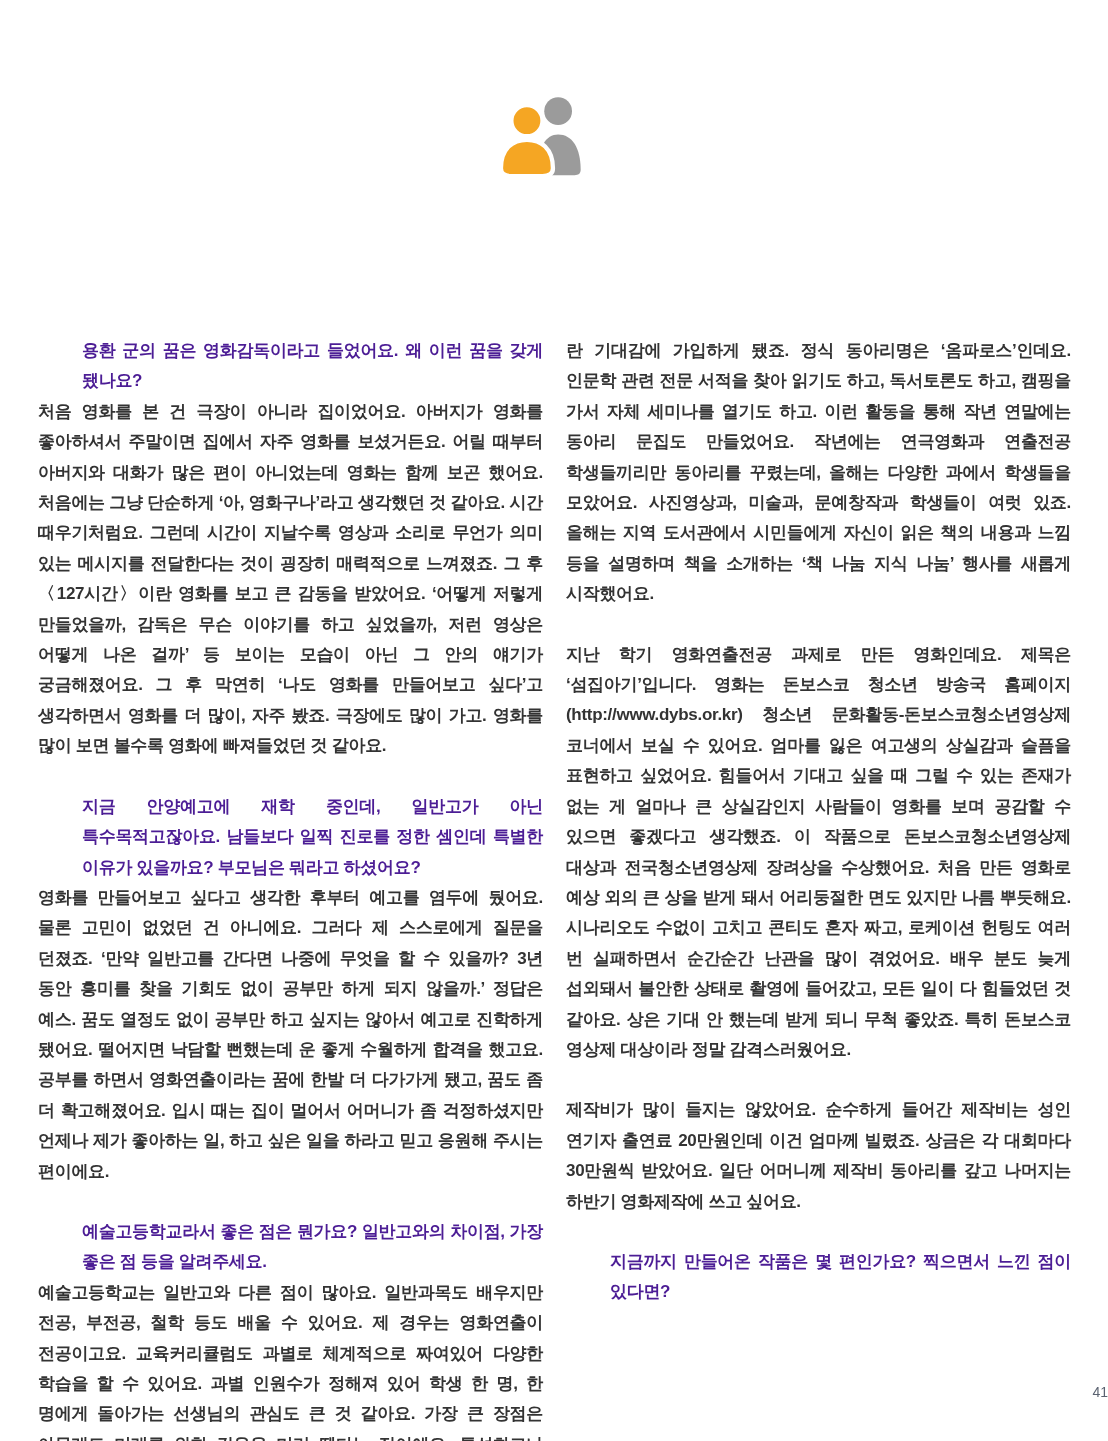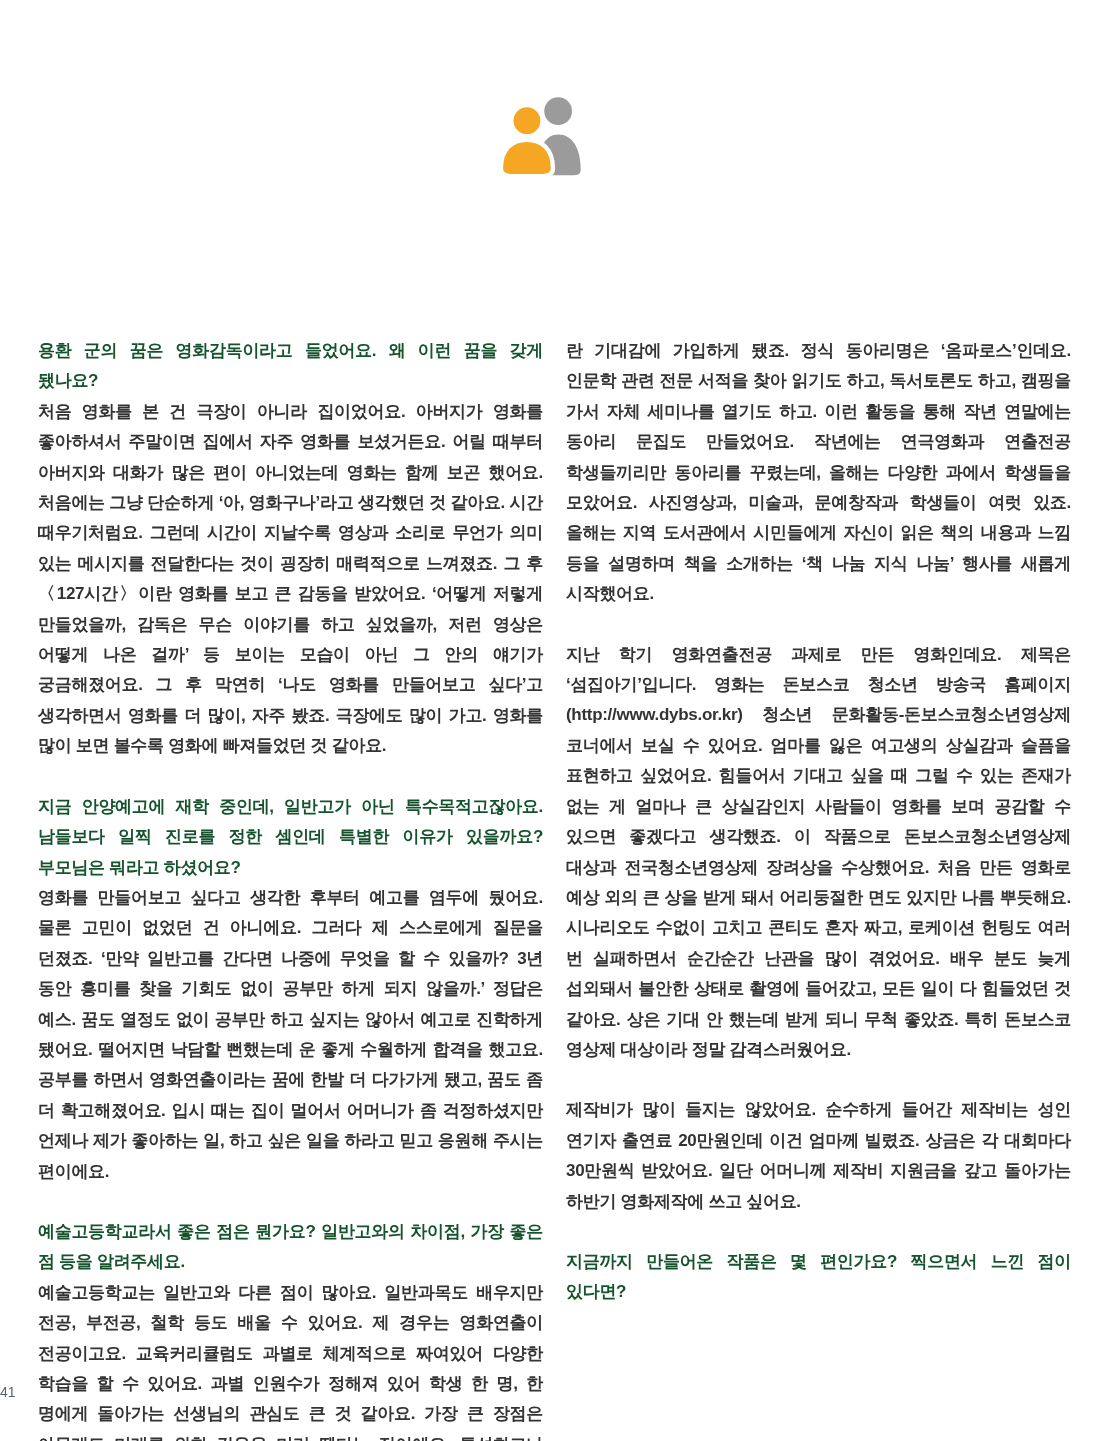--- a/index.html
+++ b/index.html
@@ -27,33 +27,34 @@
     font-size: 17px;
     line-height: 30.4px;
     text-align: justify;
     letter-spacing: -0.3px;
     margin: 0;
     word-break: keep-all;
     overflow-wrap: anywhere;
   }
   .col p.q {
     font-weight: bold;
-    color: #14532d;
+    color: #4c1d95;
+    margin-left: 44px;
   }
   .col p.a {
     color: #333333;
     margin-bottom: 30px;
     font-weight: bold;
   }
   .col p.a:last-child { margin-bottom: 0; }
   .page-footer {
     position: absolute;
     top: 1383px; left: 0;
     width: 100%;
-    text-align: left;
+    text-align: right;
   }
   .page-footer span {
     font-size: 14px;
     color: #5a6270;
   }
 </style>
 </head>
 <body>
 
 <div class="icon-wrap">
@@ -76,20 +77,20 @@
       <p class="q">용환 군의 꿈은 영화감독이라고 들었어요. 왜 이런 꿈을 갖게 됐나요?</p>
       <p class="a">처음 영화를 본 건 극장이 아니라 집이었어요. 아버지가 영화를 좋아하셔서 주말이면 집에서 자주 영화를 보셨거든요. 어릴 때부터 아버지와 대화가 많은 편이 아니었는데 영화는 함께 보곤 했어요. 처음에는 그냥 단순하게 ‘아, 영화구나’라고 생각했던 것 같아요. 시간 때우기처럼요. 그런데 시간이 지날수록 영상과 소리로 무언가 의미 있는 메시지를 전달한다는 것이 굉장히 매력적으로 느껴졌죠. 그 후 〈127시간〉이란 영화를 보고 큰 감동을 받았어요. ‘어떻게 저렇게 만들었을까, 감독은 무슨 이야기를 하고 싶었을까, 저런 영상은 어떻게 나온 걸까’ 등 보이는 모습이 아닌 그 안의 얘기가 궁금해졌어요. 그 후 막연히 ‘나도 영화를 만들어보고 싶다’고 생각하면서 영화를 더 많이, 자주 봤죠. 극장에도 많이 가고. 영화를 많이 보면 볼수록 영화에 빠져들었던 것 같아요.</p>
       <p class="q">지금 안양예고에 재학 중인데, 일반고가 아닌 특수목적고잖아요. 남들보다 일찍 진로를 정한 셈인데 특별한 이유가 있을까요? 부모님은 뭐라고 하셨어요?</p>
       <p class="a">영화를 만들어보고 싶다고 생각한 후부터 예고를 염두에 뒀어요. 물론 고민이 없었던 건 아니에요. 그러다 제 스스로에게 질문을 던졌죠. ‘만약 일반고를 간다면 나중에 무엇을 할 수 있을까? 3년 동안 흥미를 찾을 기회도 없이 공부만 하게 되지 않을까.’ 정답은 예스. 꿈도 열정도 없이 공부만 하고 싶지는 않아서 예고로 진학하게 됐어요. 떨어지면 낙담할 뻔했는데 운 좋게 수월하게 합격을 했고요. 공부를 하면서 영화연출이라는 꿈에 한발 더 다가가게 됐고, 꿈도 좀 더 확고해졌어요. 입시 때는 집이 멀어서 어머니가 좀 걱정하셨지만 언제나 제가 좋아하는 일, 하고 싶은 일을 하라고 믿고 응원해 주시는 편이에요.</p>
       <p class="q">예술고등학교라서 좋은 점은 뭔가요? 일반고와의 차이점, 가장 좋은 점 등을 알려주세요.</p>
       <p class="a">예술고등학교는 일반고와 다른 점이 많아요. 일반과목도 배우지만 전공, 부전공, 철학 등도 배울 수 있어요. 제 경우는 영화연출이 전공이고요. 교육커리큘럼도 과별로 체계적으로 짜여있어 다양한 학습을 할 수 있어요. 과별 인원수가 정해져 있어 학생 한 명, 한 명에게 돌아가는 선생님의 관심도 큰 것 같아요. 가장 큰 장점은 아무래도 미래를 위한 걸음을 미리 뗐다는 점이에요. 특성화고나 특수목적고를 나왔다고 해서 무조건 그쪽 길을 택한다는 보장은 없지만 일단 범주를 좁혀놨으니 더 전문적으로, 집중적으로, 구체적으로 배울 수 있어요.</p>
     </div>
   <div class="col">
       <p class="a">란 기대감에 가입하게 됐죠. 정식 동아리명은 ‘옴파로스’인데요. 인문학 관련 전문 서적을 찾아 읽기도 하고, 독서토론도 하고, 캠핑을 가서 자체 세미나를 열기도 하고. 이런 활동을 통해 작년 연말에는 동아리 문집도 만들었어요. 작년에는 연극영화과 연출전공 학생들끼리만 동아리를 꾸렸는데, 올해는 다양한 과에서 학생들을 모았어요. 사진영상과, 미술과, 문예창작과 학생들이 여럿 있죠. 올해는 지역 도서관에서 시민들에게 자신이 읽은 책의 내용과 느낌 등을 설명하며 책을 소개하는 ‘책 나눔 지식 나눔’ 행사를 새롭게 시작했어요.</p>
       <p class="a">지난 학기 영화연출전공 과제로 만든 영화인데요. 제목은 ‘섬집아기’입니다. 영화는 돈보스코 청소년 방송국 홈페이지(http://www.dybs.or.kr) 청소년 문화활동-돈보스코청소년영상제 코너에서 보실 수 있어요. 엄마를 잃은 여고생의 상실감과 슬픔을 표현하고 싶었어요. 힘들어서 기대고 싶을 때 그럴 수 있는 존재가 없는 게 얼마나 큰 상실감인지 사람들이 영화를 보며 공감할 수 있으면 좋겠다고 생각했죠. 이 작품으로 돈보스코청소년영상제 대상과 전국청소년영상제 장려상을 수상했어요. 처음 만든 영화로 예상 외의 큰 상을 받게 돼서 어리둥절한 면도 있지만 나름 뿌듯해요. 시나리오도 수없이 고치고 콘티도 혼자 짜고, 로케이션 헌팅도 여러 번 실패하면서 순간순간 난관을 많이 겪었어요. 배우 분도 늦게 섭외돼서 불안한 상태로 촬영에 들어갔고, 모든 일이 다 힘들었던 것 같아요. 상은 기대 안 했는데 받게 되니 무척 좋았죠. 특히 돈보스코 영상제 대상이라 정말 감격스러웠어요.</p>
-      <p class="a">제작비가 많이 들지는 않았어요. 순수하게 들어간 제작비는 성인 연기자 출연료 20만원인데 이건 엄마께 빌렸죠. 상금은 각 대회마다 30만원씩 받았어요. 일단 어머니께 제작비 지원금을 갚고 돌아가는 하반기 영화제작에 쓰고 싶어요.</p>
+      <p class="a">제작비가 많이 들지는 않았어요. 순수하게 들어간 제작비는 성인 연기자 출연료 20만원인데 이건 엄마께 빌렸죠. 상금은 각 대회마다 30만원씩 받았어요. 일단 어머니께 제작비 동아리를 갚고 나머지는 하반기 영화제작에 쓰고 싶어요.</p>
       <p class="q">지금까지 만들어온 작품은 몇 편인가요? 찍으면서 느낀 점이 있다면?</p>
     </div>
 </section>
 
 <footer class="page-footer">
   <span>41</span>
 </footer>
 
 </body></html>

